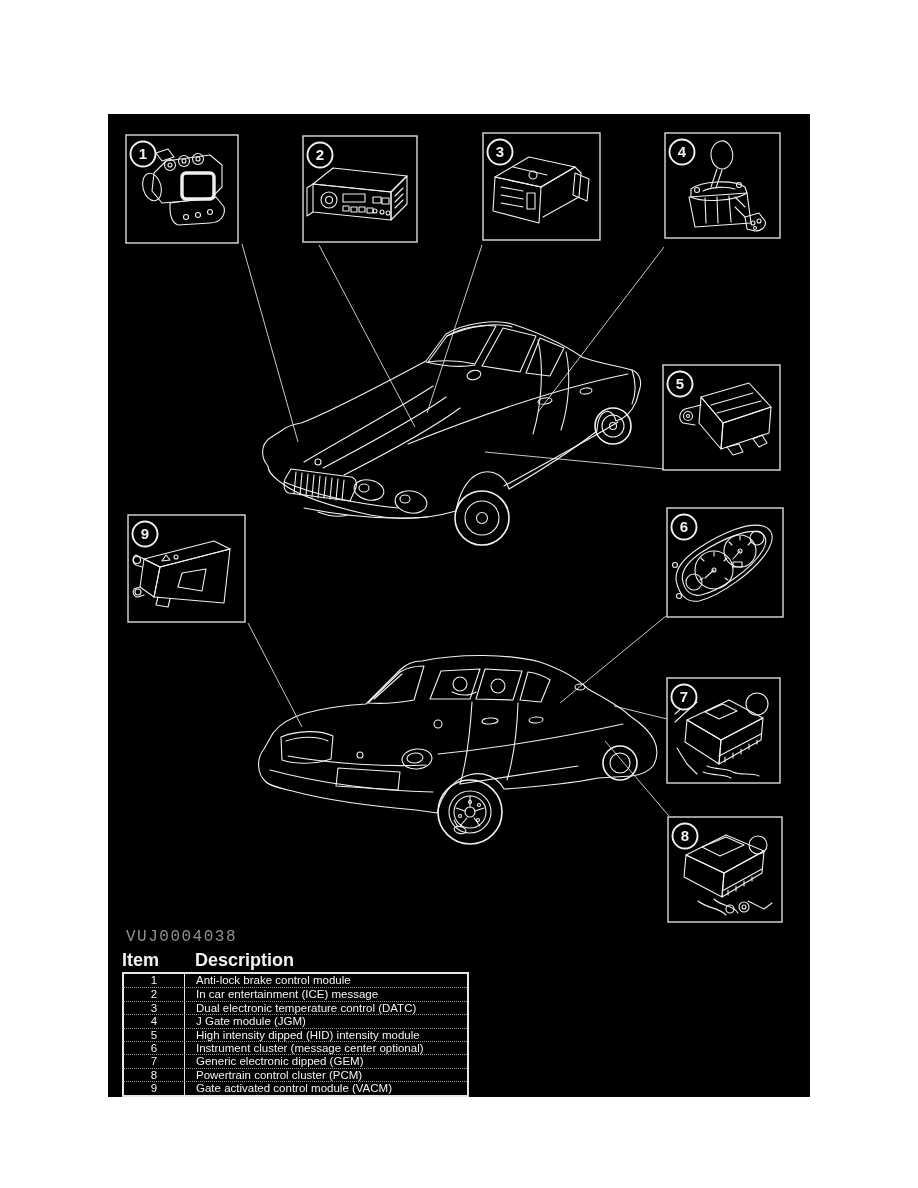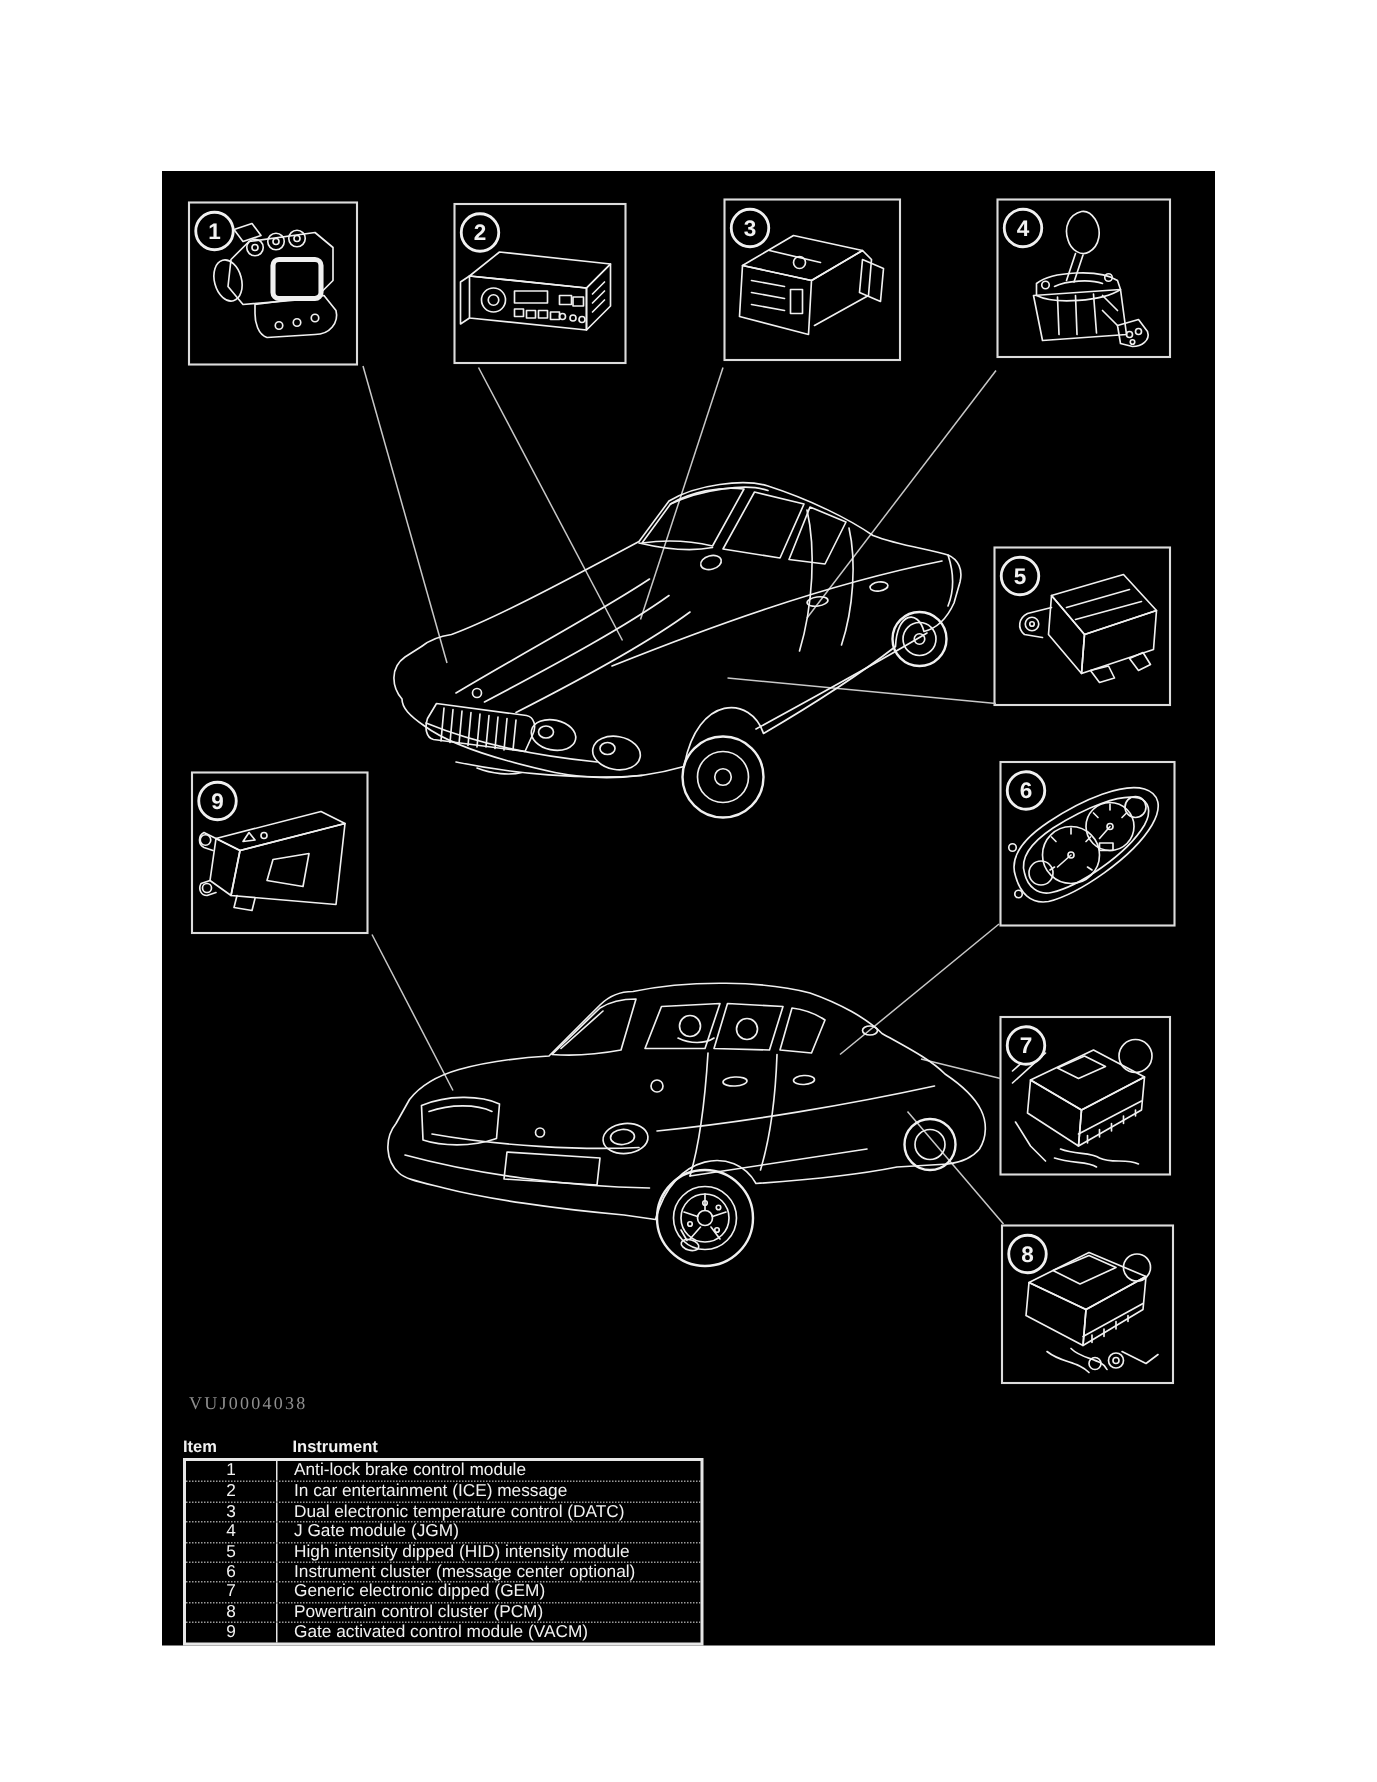--- a/index.html
+++ b/index.html
@@ -11,24 +11,24 @@
   .page{position:relative;width:918px;height:1188px;background:var(--page-bg);overflow:hidden}
   .canvas{position:absolute;left:108px;top:114px;width:702px;height:983px;background:var(--canvas-bg)}
   .diagram-svg{position:absolute;left:0;top:0}
   .art{stroke:var(--line);fill:none;stroke-width:1.1;stroke-linecap:round;stroke-linejoin:round}
   .art2{stroke:var(--line);fill:none;stroke-width:1.6;stroke-linecap:round;stroke-linejoin:round}
   .thick{stroke:var(--line);fill:none;stroke-width:3.4}
   .box{stroke:#dcdcdc;fill:none;stroke-width:1.4}
   .leader{stroke:var(--leader);fill:none;stroke-width:1}
   .callout-circle{stroke:#f0f0f0;fill:#000;stroke-width:1.9}
   .callout-num{fill:var(--text);font:bold 15px "Liberation Sans",sans-serif;text-anchor:middle}
-  .watermark{position:absolute;left:18px;top:814px;font-size:12px;color:var(--watermark);
-    letter-spacing:1.5px;font-family:Liberation Serif, serif}
+  .watermark{position:absolute;left:18px;top:814px;font-size:16px;color:var(--watermark);
+    letter-spacing:1.5px;font-family:Liberation Mono, monospace}
   .legend{position:absolute;left:14px;top:841px;width:347px;color:var(--text)}
-  .legend-header{display:flex;align-items:flex-end;height:16px;font-weight:bold;font-size:11px}
+  .legend-header{display:flex;align-items:flex-end;height:16px;font-weight:bold;font-size:18px}
   .lh-item{width:66px}
   .lh-desc{padding-left:7px}
   .legend-table{border:2px solid var(--table-border);margin-top:1px}
   .trow{display:flex;height:13.4px;line-height:13px;font-size:11.5px}
   .trow + .trow{border-top:1px dotted #9a9a9a}
   .tcell-item{width:61px;text-align:center;border-right:1.4px solid var(--table-border)}
   .tcell-desc{flex:1;padding-left:11px;white-space:nowrap;overflow:hidden}
 </style>
 </head>
 <body>
@@ -307,21 +307,21 @@
         <circle class="callout-circle" cx="37" cy="420" r="12.5"></circle>
         <text class="callout-num" x="37" y="425">9</text>
       </g>
     </svg>
 
     <div class="watermark">VUJ0004038</div>
 
     <div class="legend">
       <div class="legend-header">
         <div class="lh-item">Item</div>
-        <div class="lh-desc">Instrument</div>
+        <div class="lh-desc">Description</div>
       </div>
       <div class="legend-table">
         <div class="trow">
           <div class="tcell-item">1</div>
           <div class="tcell-desc">Anti-lock brake control module</div>
         </div>
         <div class="trow">
           <div class="tcell-item">2</div>
           <div class="tcell-desc">In car entertainment (ICE) message</div>
         </div>

